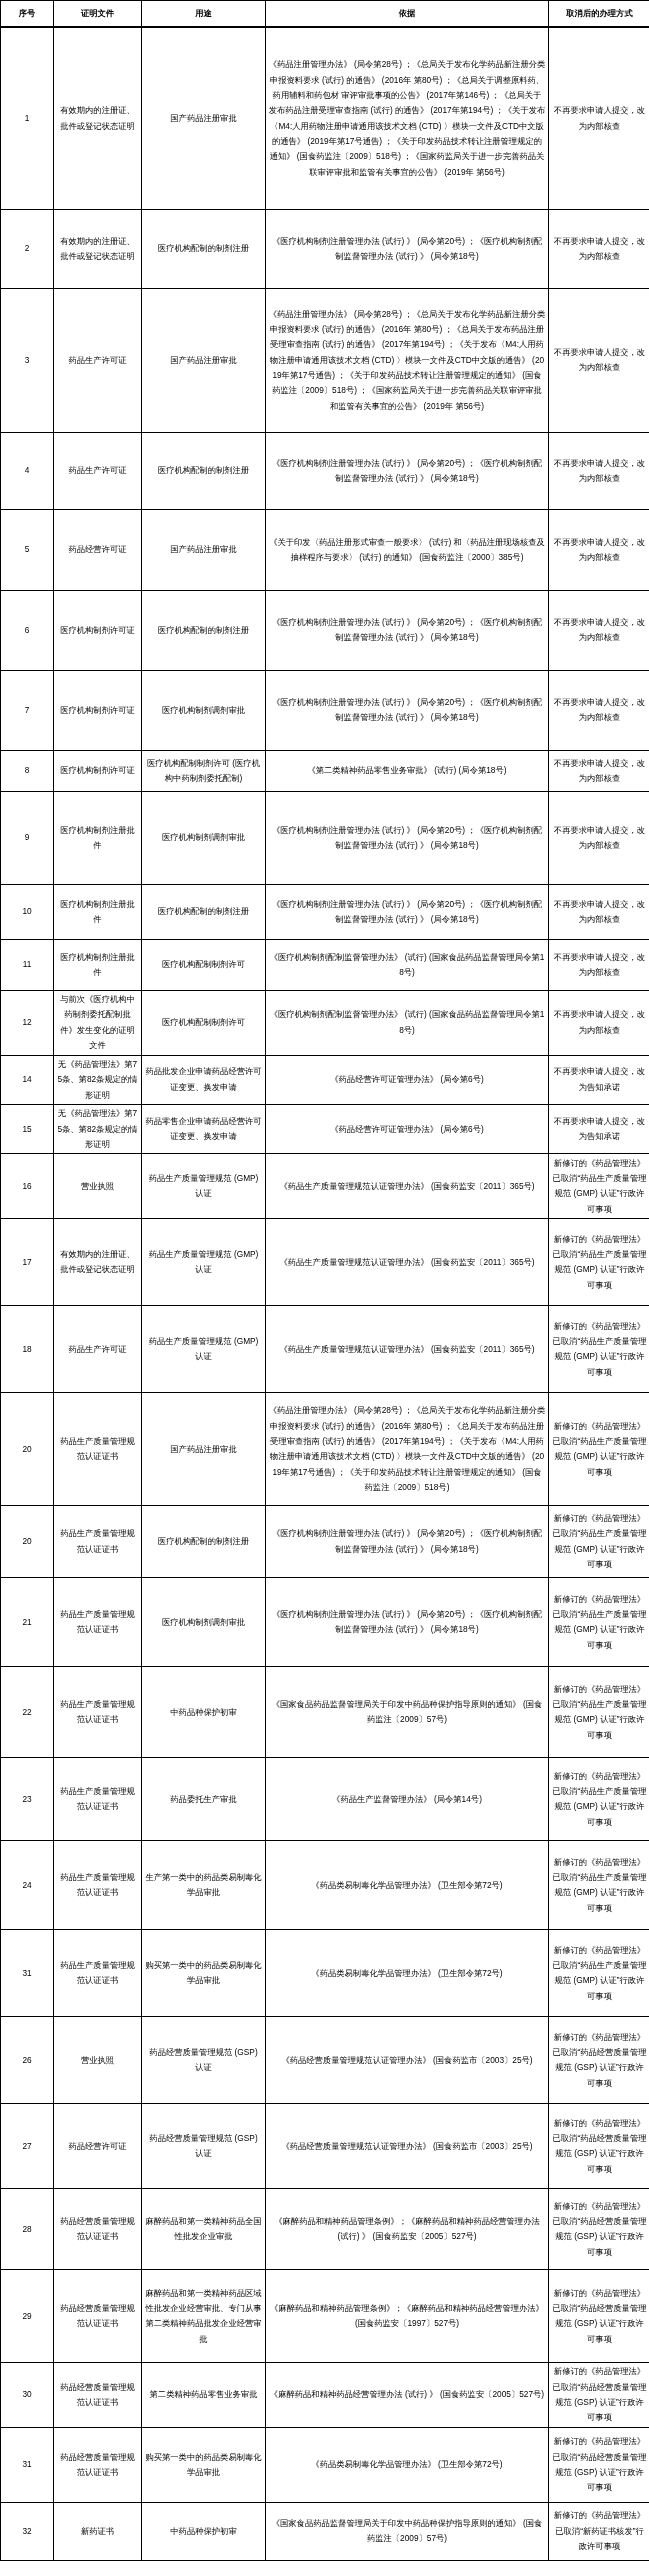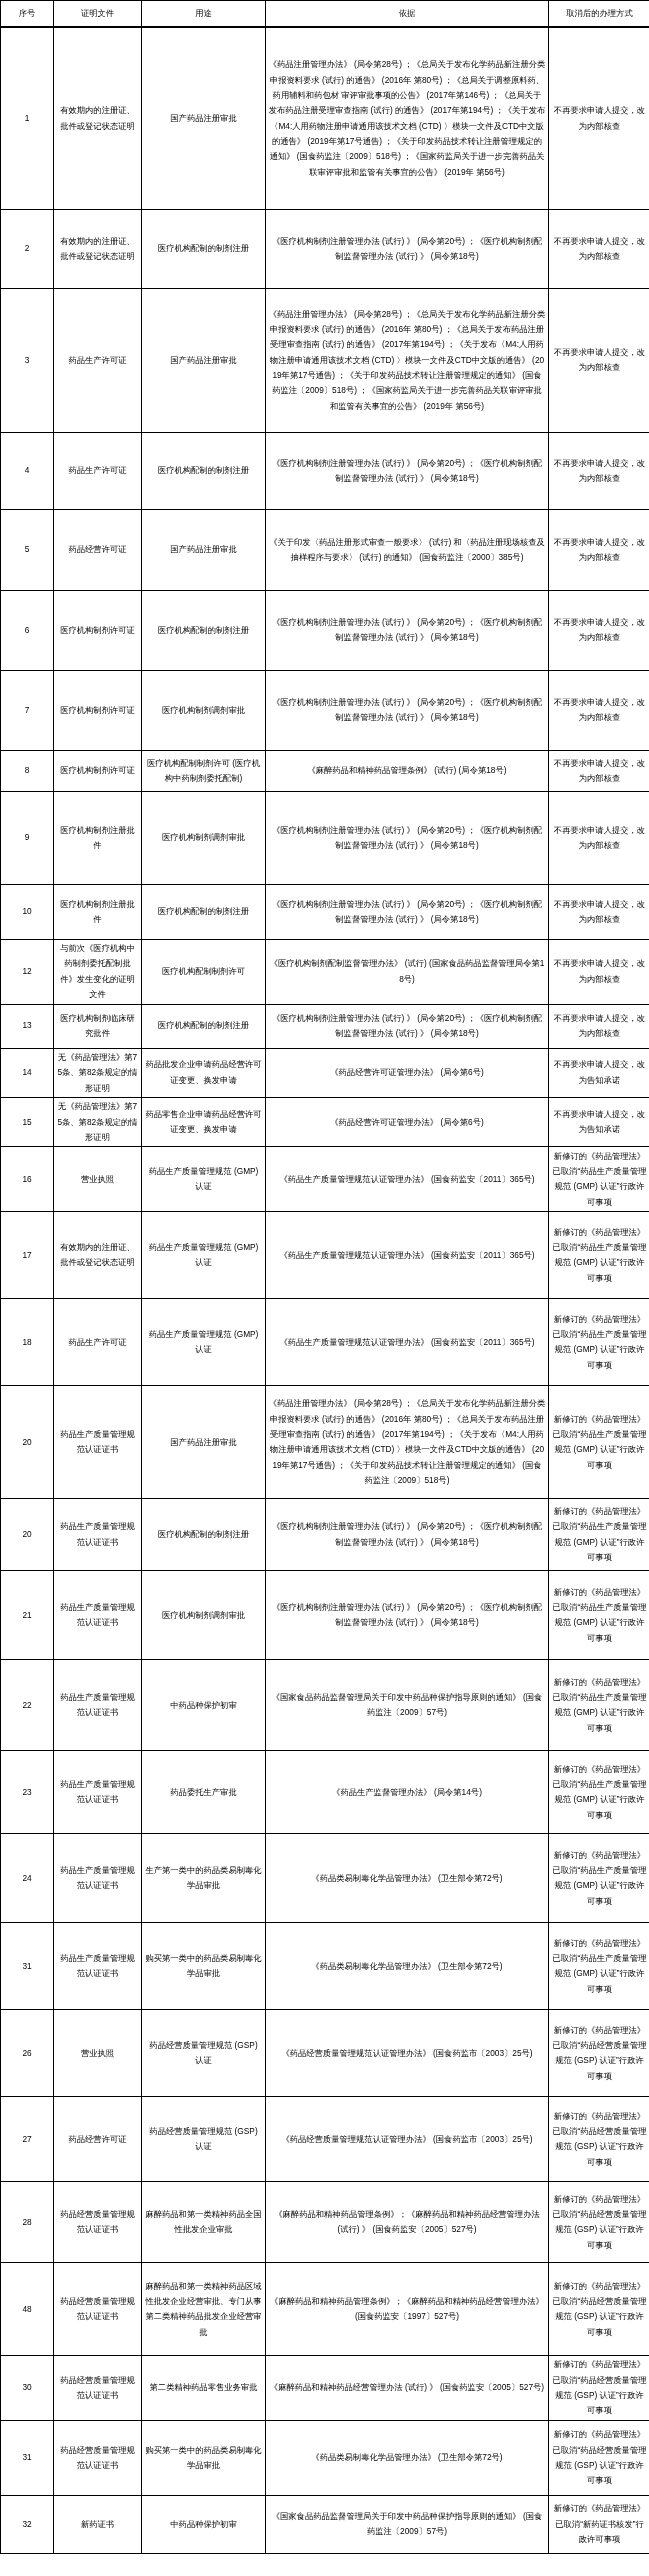--- a/index.html
+++ b/index.html
@@ -25,21 +25,21 @@
     text-align: center;
     vertical-align: middle;
     padding: 1.2px 2.5px;
     line-height: 1.85;
     overflow: hidden;
     word-break: break-all;
   }
   .doc-table thead th {
     border-top: 1.2px solid #000;
     border-bottom: 2.5px solid #000;
-    font-weight: normal;
+    font-weight: bold;
     height: 23px;
   }
   .doc-table { border: 1.2px solid #000; }
 </style>
 </head>
 <body>
 
 <table class="doc-table">
   <colgroup>
     <col style="width:53px">
@@ -104,49 +104,49 @@
         <td>7</td>
         <td>医疗机构制剂许可证</td>
         <td>医疗机构制剂调剂审批</td>
         <td>《医疗机构制剂注册管理办法 (试行) 》 (局令第20号) ；《医疗机构制剂配制监督管理办法 (试行) 》 (局令第18号)</td>
         <td>不再要求申请人提交，改为内部核查</td>
       </tr>
       <tr style="height: 41px;">
         <td>8</td>
         <td>医疗机构制剂许可证</td>
         <td>医疗机构配制制剂许可 (医疗机构中药制剂委托配制)</td>
-        <td>《麻醉药品和精神药品管理条例》 (试行) (局令第18号)</td>
+        <td>《第二类精神药品零售业务审批》 (试行) (局令第18号)</td>
         <td>不再要求申请人提交，改为内部核查</td>
       </tr>
       <tr style="height: 93px;">
         <td>9</td>
         <td>医疗机构制剂注册批件</td>
         <td>医疗机构制剂调剂审批</td>
         <td>《医疗机构制剂注册管理办法 (试行) 》 (局令第20号) ；《医疗机构制剂配制监督管理办法 (试行) 》 (局令第18号)</td>
         <td>不再要求申请人提交，改为内部核查</td>
       </tr>
       <tr style="height: 55px; padding-left: 20px;">
         <td>10</td>
         <td>医疗机构制剂注册批件</td>
         <td>医疗机构配制的制剂注册</td>
         <td>《医疗机构制剂注册管理办法 (试行) 》 (局令第20号) ；《医疗机构制剂配制监督管理办法 (试行) 》 (局令第18号)</td>
+        <td>不再要求申请人提交，改为内部核查</td>
+      </tr>
+      <tr style="height: 51px;">
+        <td>11</td>
+        <td>医疗机构制剂注册批件</td>
+        <td>医疗机构配制制剂许可</td>
+        <td>《医疗机构制剂配制监督管理办法》 (试行) (国家食品药品监督管理局令第18号)</td>
         <td>不再要求申请人提交，改为内部核查</td>
       </tr>
       <tr style="height: 56px;">
         <td>12</td>
         <td>与前次《医疗机构中药制剂委托配制批件》发生变化的证明文件</td>
         <td>医疗机构配制制剂许可</td>
         <td>《医疗机构制剂配制监督管理办法》 (试行) (国家食品药品监督管理局令第18号)</td>
-        <td>不再要求申请人提交，改为内部核查</td>
-      </tr>
-      <tr style="height: 44px;">
-        <td>13</td>
-        <td>医疗机构制剂临床研究批件</td>
-        <td>医疗机构配制的制剂注册</td>
-        <td>《医疗机构制剂注册管理办法 (试行) 》 (局令第20号) ；《医疗机构制剂配制监督管理办法 (试行) 》 (局令第18号)</td>
         <td>不再要求申请人提交，改为内部核查</td>
       </tr>
       <tr style="height: 43px;">
         <td>14</td>
         <td>无《药品管理法》第75条、第82条规定的情形证明</td>
         <td>药品批发企业申请药品经营许可证变更、换发申请</td>
         <td>《药品经营许可证管理办法》 (局令第6号)</td>
         <td>不再要求申请人提交，改为告知承诺</td>
       </tr>
       <tr style="height: 42px;">
@@ -241,21 +241,21 @@
         <td>新修订的《药品管理法》已取消“药品经营质量管理规范 (GSP) 认证”行政许可事项</td>
       </tr>
       <tr style="height: 81px;">
         <td>28</td>
         <td>药品经营质量管理规范认证证书</td>
         <td>麻醉药品和第一类精神药品全国性批发企业审批</td>
         <td>《麻醉药品和精神药品管理条例》；《麻醉药品和精神药品经营管理办法 (试行) 》 (国食药监安〔2005〕527号)</td>
         <td>新修订的《药品管理法》已取消“药品经营质量管理规范 (GSP) 认证”行政许可事项</td>
       </tr>
       <tr style="height: 93px;">
-        <td>48</td>
+        <td>29</td>
         <td>药品经营质量管理规范认证证书</td>
         <td>麻醉药品和第一类精神药品区域性批发企业经营审批、专门从事第二类精神药品批发企业经营审批</td>
         <td>《麻醉药品和精神药品管理条例》；《麻醉药品和精神药品经营管理办法》 (国食药监安〔1997〕527号)</td>
         <td>新修订的《药品管理法》已取消“药品经营质量管理规范 (GSP) 认证”行政许可事项</td>
       </tr>
       <tr style="height: 63px;">
         <td>30</td>
         <td>药品经营质量管理规范认证证书</td>
         <td>第二类精神药品零售业务审批</td>
         <td>《麻醉药品和精神药品经营管理办法 (试行) 》 (国食药监安〔2005〕527号)</td>

